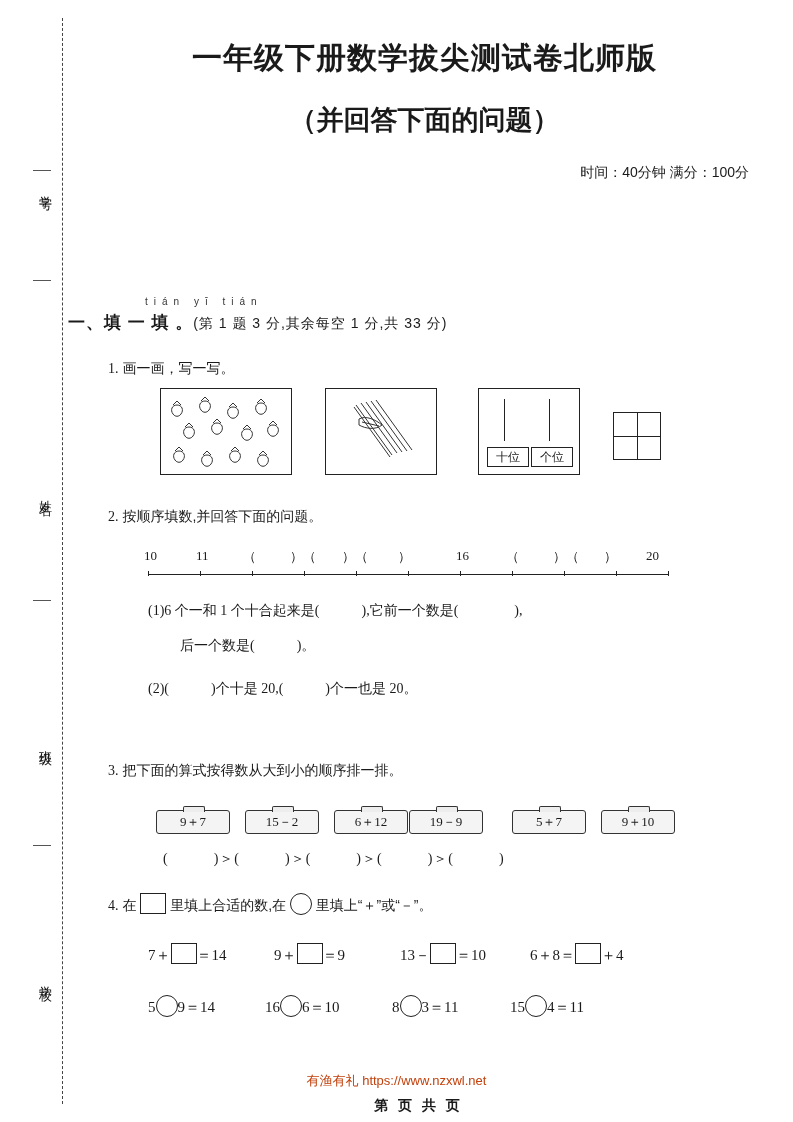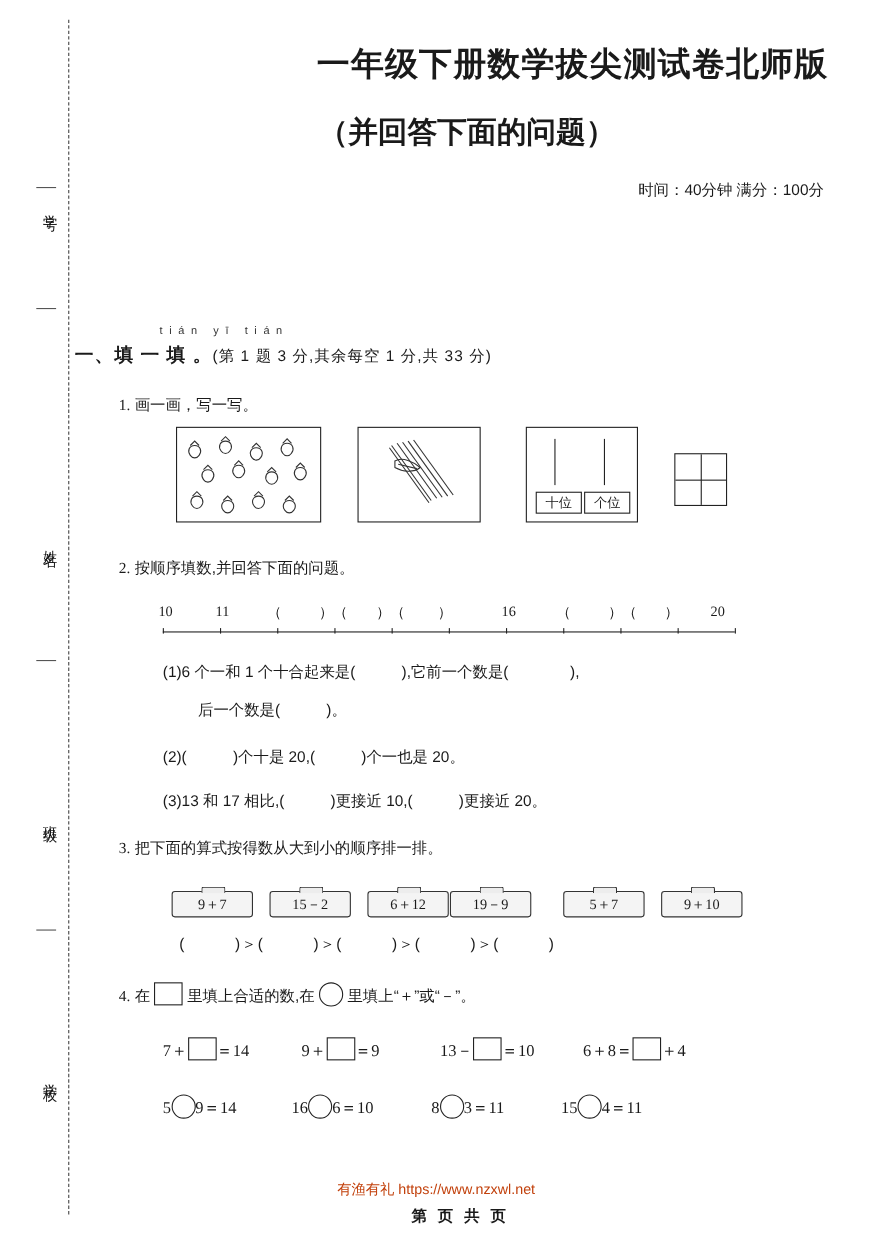--- a/index.html
+++ b/index.html
@@ -48,21 +48,21 @@
     width: 18px;
     border-top: 1px solid #555;
   }
 
   
   .title {
     position: absolute;
     left: 96px;
     right: 40px;
     top: 38px;
-    text-align: right;
+    text-align: center;
     font-size: 30px;
     font-weight: bold;
     letter-spacing: 1px;
     font-family: "Liberation Sans", sans-serif;
   }
   .subtitle {
     position: absolute;
     left: 96px;
     right: 40px;
     top: 102px;
@@ -190,21 +190,21 @@
     position: absolute;
     font-size: 13px;
     font-family: "Liberation Serif", serif;
     top: 548px;
   }
 
   
   .tline {
     position: absolute;
     font-size: 14px;
-    font-family: Liberation Sans, sans-serif;
+    font-family: Liberation Serif, serif;
     white-space: nowrap;
   }
 
   
   .card {
     position: absolute;
     width: 72px;
     height: 22px;
     border: 1px solid #333;
     border-radius: 3px;
@@ -410,21 +410,20 @@
   <div class="nl-label" style="left:398px;">）</div>
   <div class="nl-label" style="left:456px;">16</div>
   <div class="nl-label" style="left:506px;">（</div>
   <div class="nl-label" style="left:553px;">）（</div>
   <div class="nl-label" style="left:604px;">）</div>
   <div class="nl-label" style="left:646px;">20</div>
 
   <div class="tline" style="left:148px; top:602px;">(1)6 个一和 1 个十合起来是(　　　),它前一个数是(　　　　),</div>
   <div class="tline" style="left:180px; top:637px;">后一个数是(　　　)。</div>
   <div class="tline" style="left:148px; top:680px;">(2)(　　　)个十是 20,(　　　)个一也是 20。</div>
-  <div class="tline" style="left:148px; top:720px;">(3)13 和 17 相比,(　　　)更接近 10,(　　　)更接近 20。</div>
 
   <div class="q" style="left:108px; top:762px;">
     <span class="qnum">3.</span>
     <span>把下面的算式按得数从大到小的顺序排一排。</span>
   </div>
 
   <div class="card" style="left:156px; top:810px;"><span class="tab"></span><span>9＋7</span></div>
   <div class="card" style="left:245px; top:810px;"><span class="tab"></span><span>15－2</span></div>
   <div class="card" style="left:334px; top:810px;"><span class="tab"></span><span>6＋12</span></div>
   <div class="card" style="left:409px; top:810px;"><span class="tab"></span><span>19－9</span></div>

